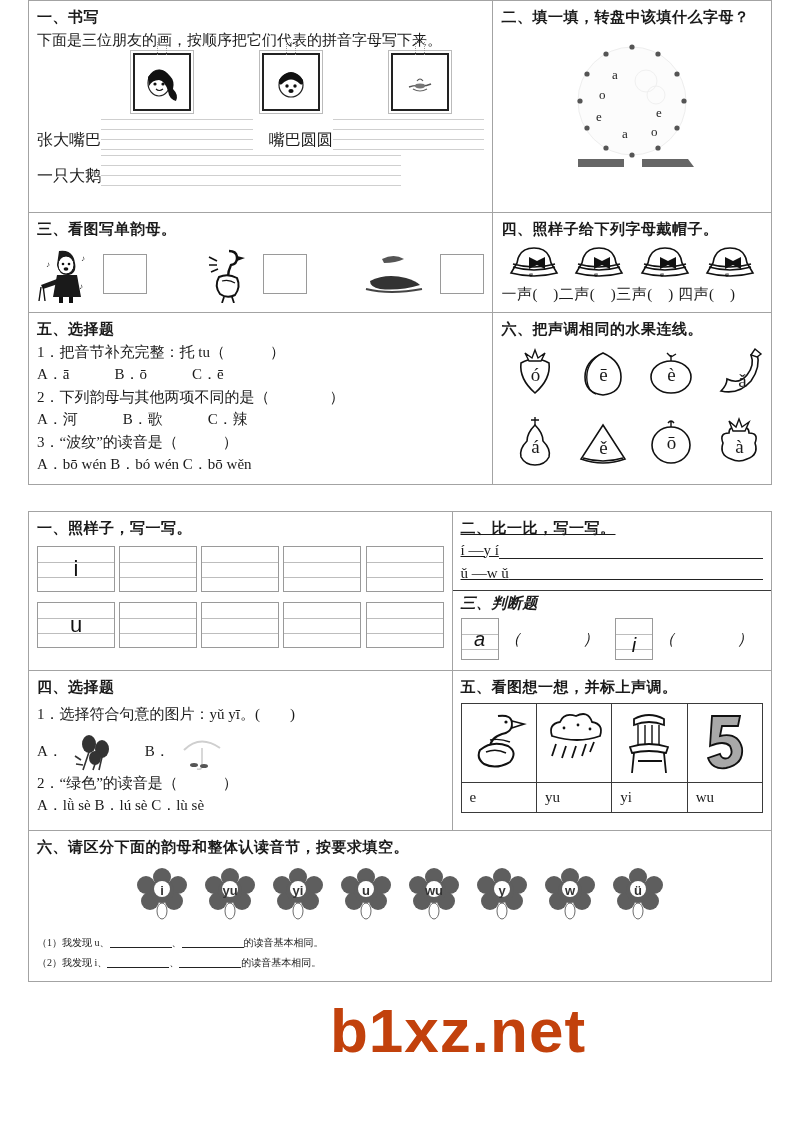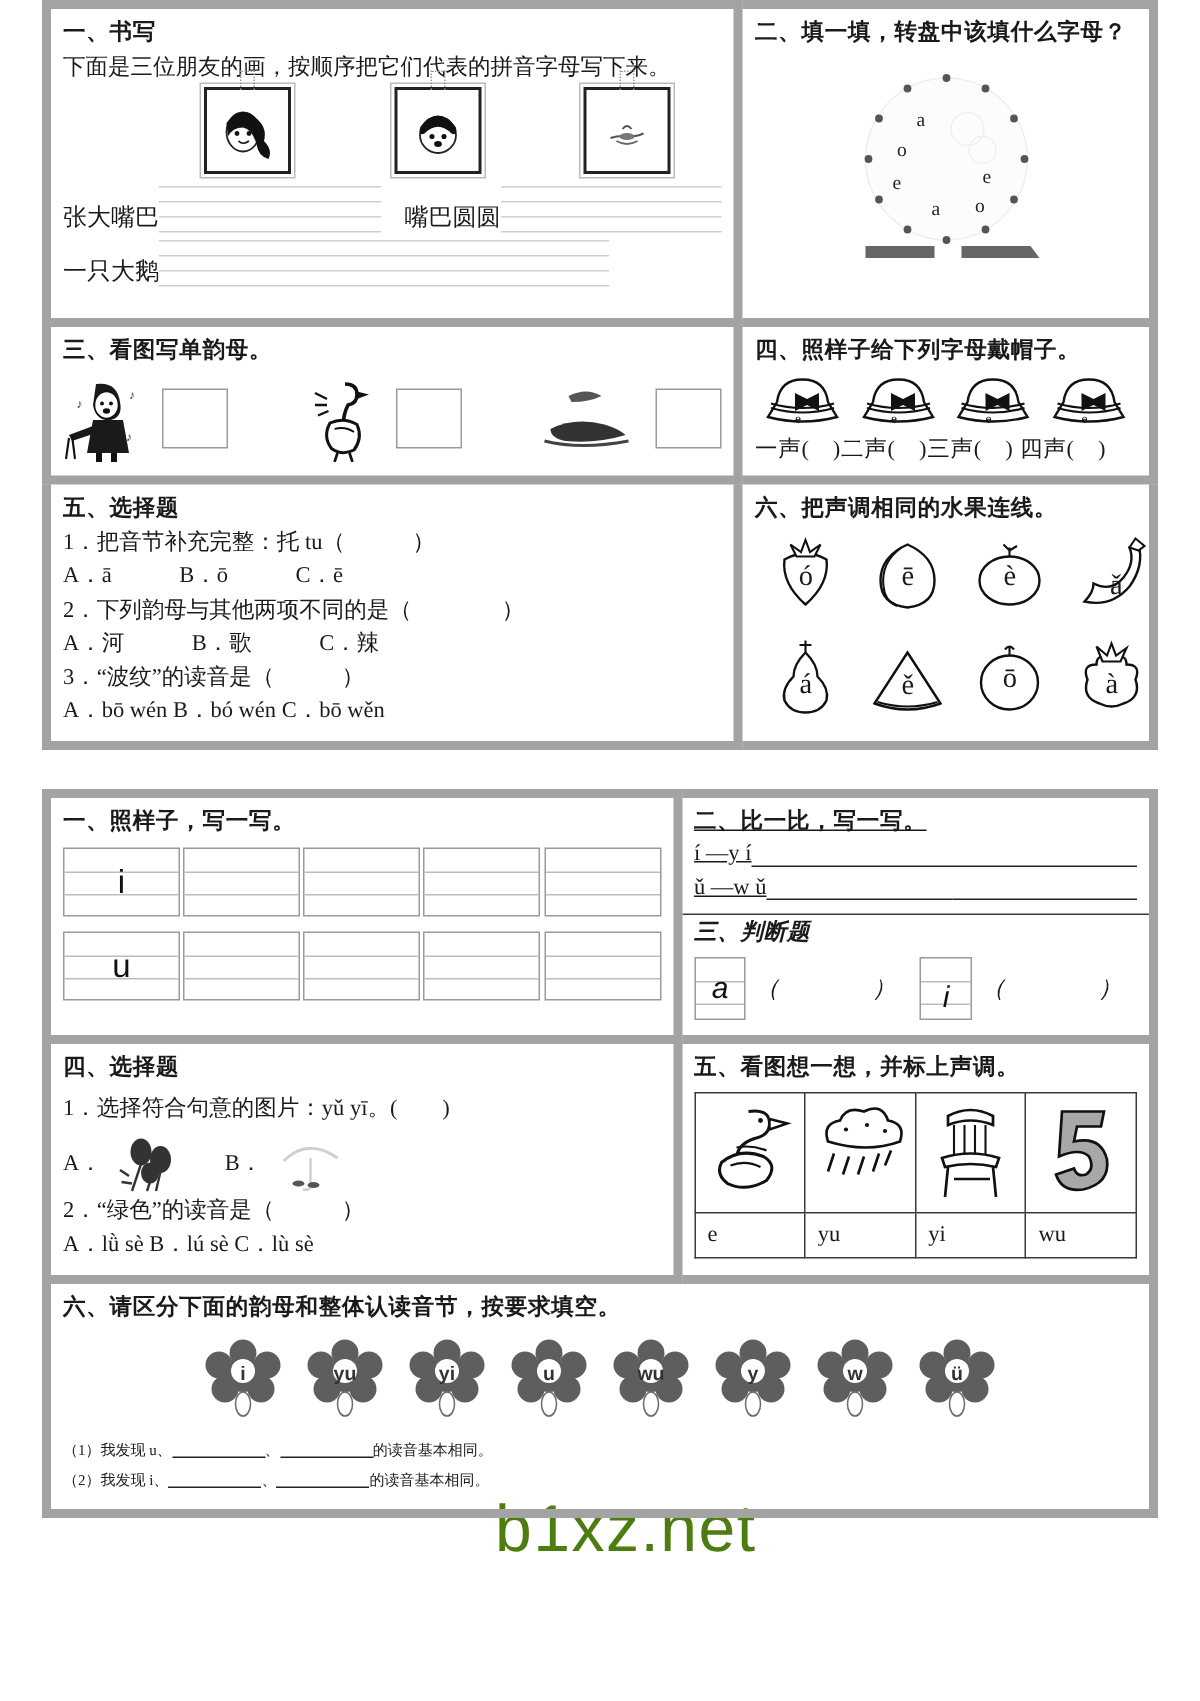--- a/index.html
+++ b/index.html
@@ -10,33 +10,33 @@
     font-family: "Liberation Serif", "DejaVu Serif", serif;
     color: #1a1a1a;
     position: relative;
     overflow: hidden;
   }
   .page { position: relative; width: 800px; height: 1134px; padding: 0 28px; }
 
   .watermark {
     position: absolute; left: 330px; top: 995px;
     font-family: "Liberation Sans", sans-serif;
-    font-size: 44px; font-weight: normal; color: #4d7c0f;
+    font-size: 62px; font-weight: bold; color: #c2410c;
     letter-spacing: 1px; z-index: 0; user-select: none;
   }
 
   .sheet { position: relative; z-index: 1; }
   .sheet-title {
     text-align: center; font-size: 22px; font-weight: bold;
     letter-spacing: 2px; padding: 8px 0 8px 0;
   }
   .sheet-title .pin { font-family: "Liberation Serif", serif; letter-spacing: 4px; }
 
   table.grid { border-collapse: collapse; width: 100%; table-layout: fixed; }
-  table.grid > tbody > tr > td { border: 6px solid #a3a3a3; vertical-align: top; padding: 6px 8px 8px 8px; }
+  table.grid > tbody > tr > td { border: 1px solid #a3a3a3; vertical-align: top; padding: 6px 8px 8px 8px; }
 
   .qh { font-size: 15px; font-weight: bold; line-height: 1.45; letter-spacing: 0.5px; }
   .qt { font-size: 15px; line-height: 1.5; }
 
   
   .ruled { height: 34px; position: relative; margin-top: 2px; }
   .ruled i { position: absolute; left: 0; right: 0; height: 1px; background: #cfcfcf; }
   .ruled i:nth-child(1){ top: 0; }
   .ruled i:nth-child(2){ top: 10px; }
   .ruled i:nth-child(3){ top: 20px; }

